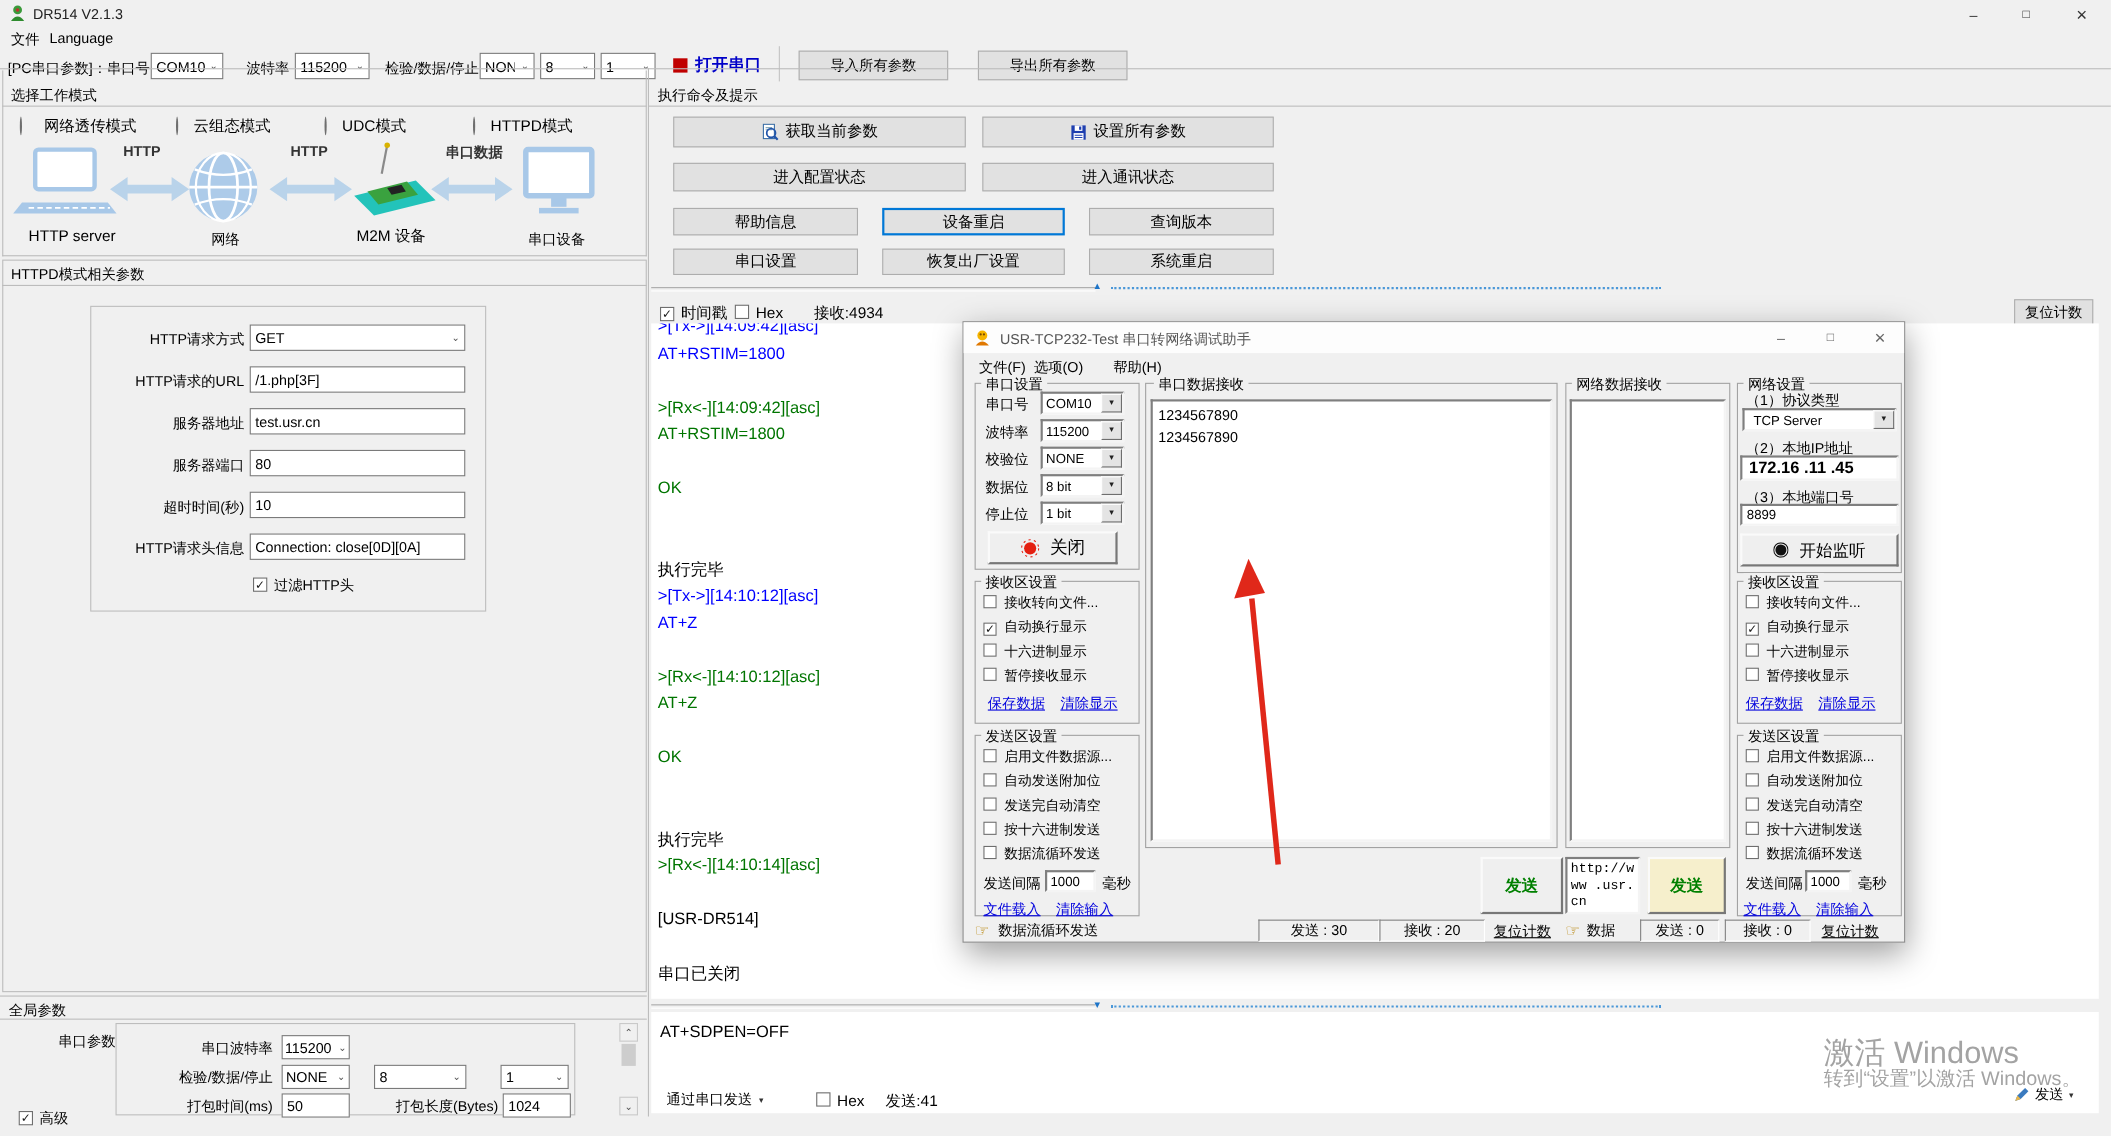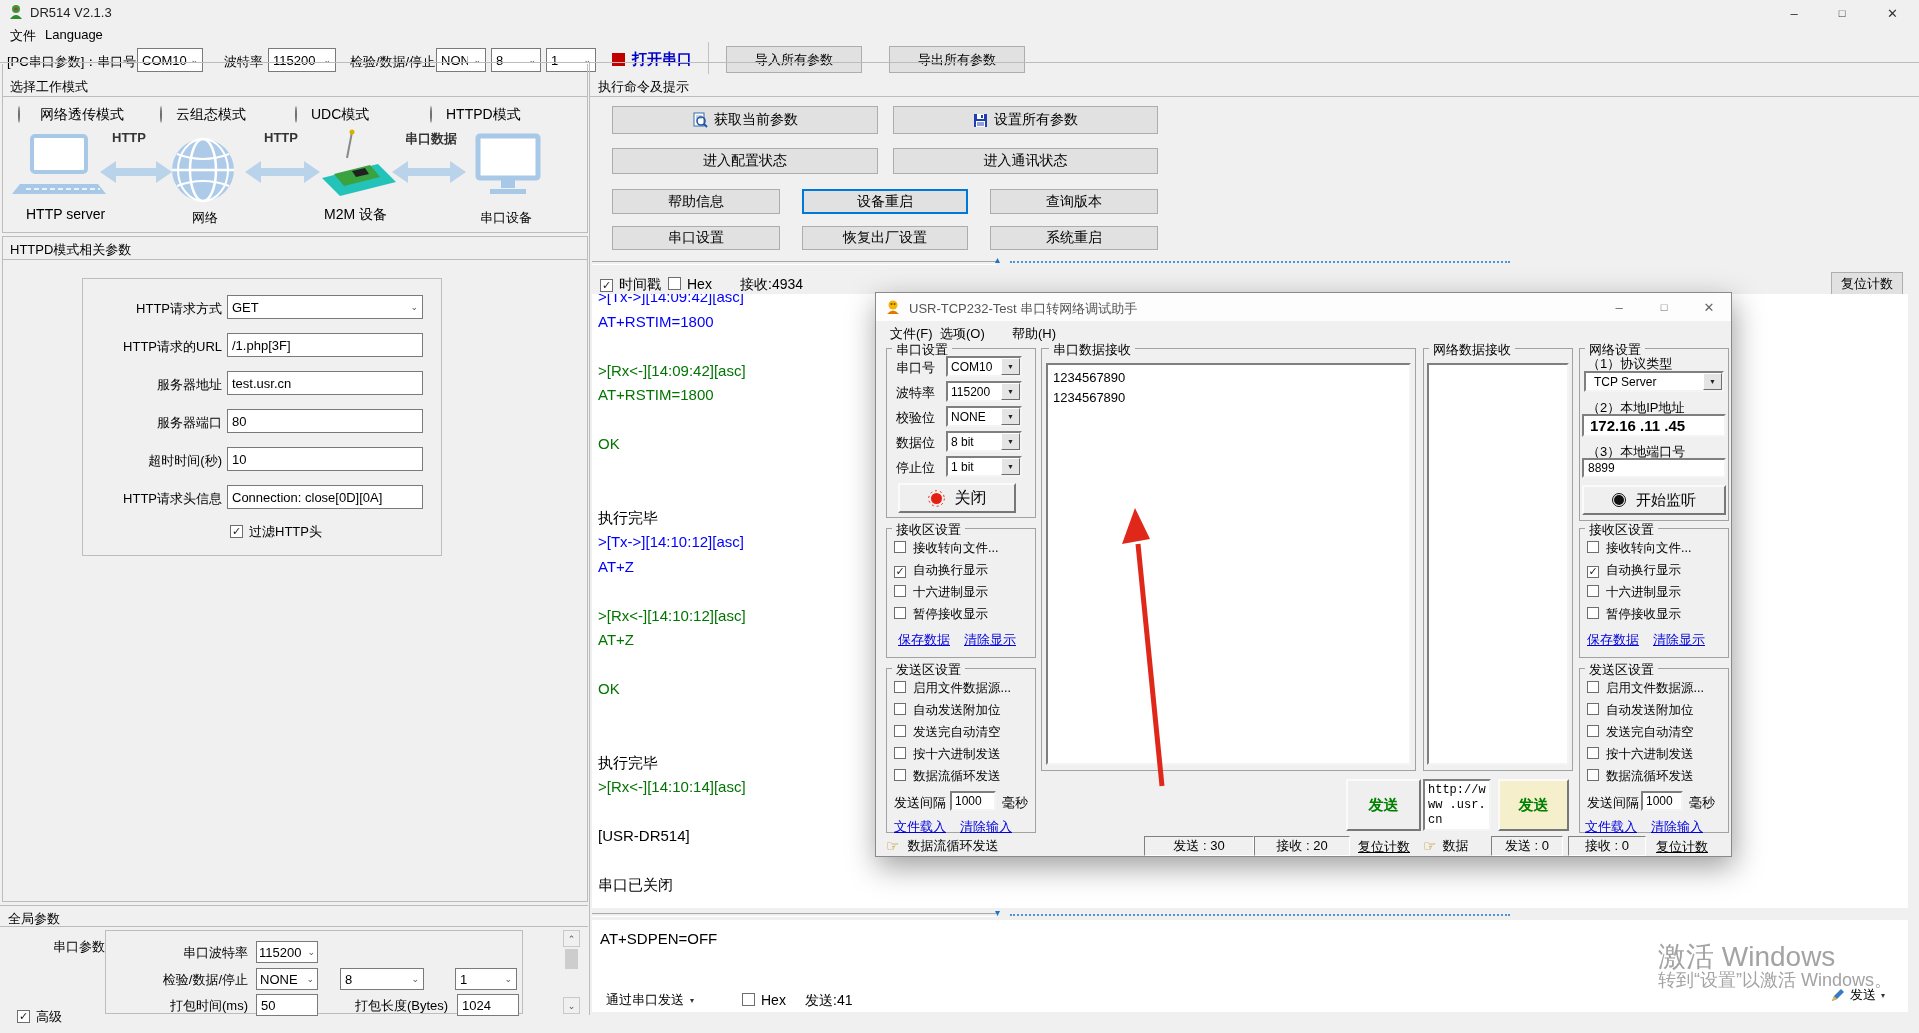--- a/index.html
+++ b/index.html
@@ -202,21 +202,21 @@
       <span class="chev">⌄</span>
   </div>
   <div class="ab inp" style="left:455px;top:968px;width:62px;height:22px">
     <span>1</span>
       <span class="chev">⌄</span>
   </div>
   <div class="ab txt" style="left:158px;top:997px;width:90px;text-align:right">打包时间(ms)</div>
   <div class="ab inp" style="left:256px;top:994px;width:62px;height:22px">
       <span>50</span>
     </div>
-  <div class="ab txt" style="left:355px;top:997px;width:98px;text-align:left">打包长度(Bytes)</div>
+  <div class="ab txt" style="left:355px;top:997px;width:98px;text-align:right">打包长度(Bytes)</div>
   <div class="ab inp" style="left:457px;top:994px;width:62px;height:22px">
       <span>1024</span>
     </div>
 
   <div class="ab" style="left:17px;top:1008px"><span class="cb on"></span></div>
   <div class="ab txt" style="left:36px;top:1008px">高级</div>
 
   <div class="ab sbar" style="left:563px;top:930px;width:17px;height:17px">⌃</div>
   <div class="ab sb" style="left:565px;top:949px;width:13px;height:20px;background:#cdcdcd;border:none"></div>
   <div class="ab sbar" style="left:563px;top:997px;width:17px;height:17px">⌄</div>

